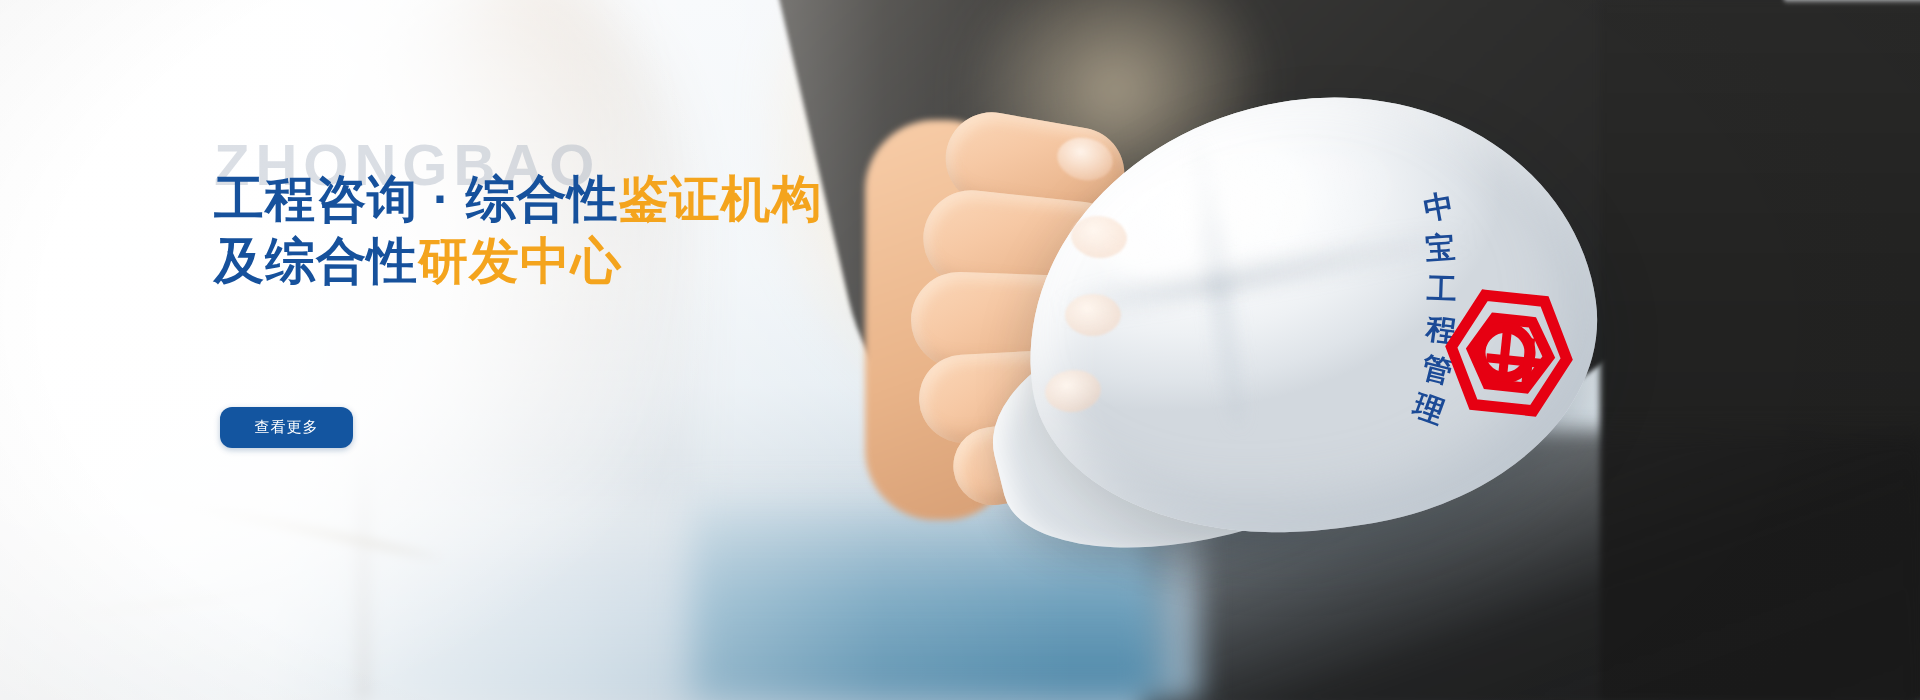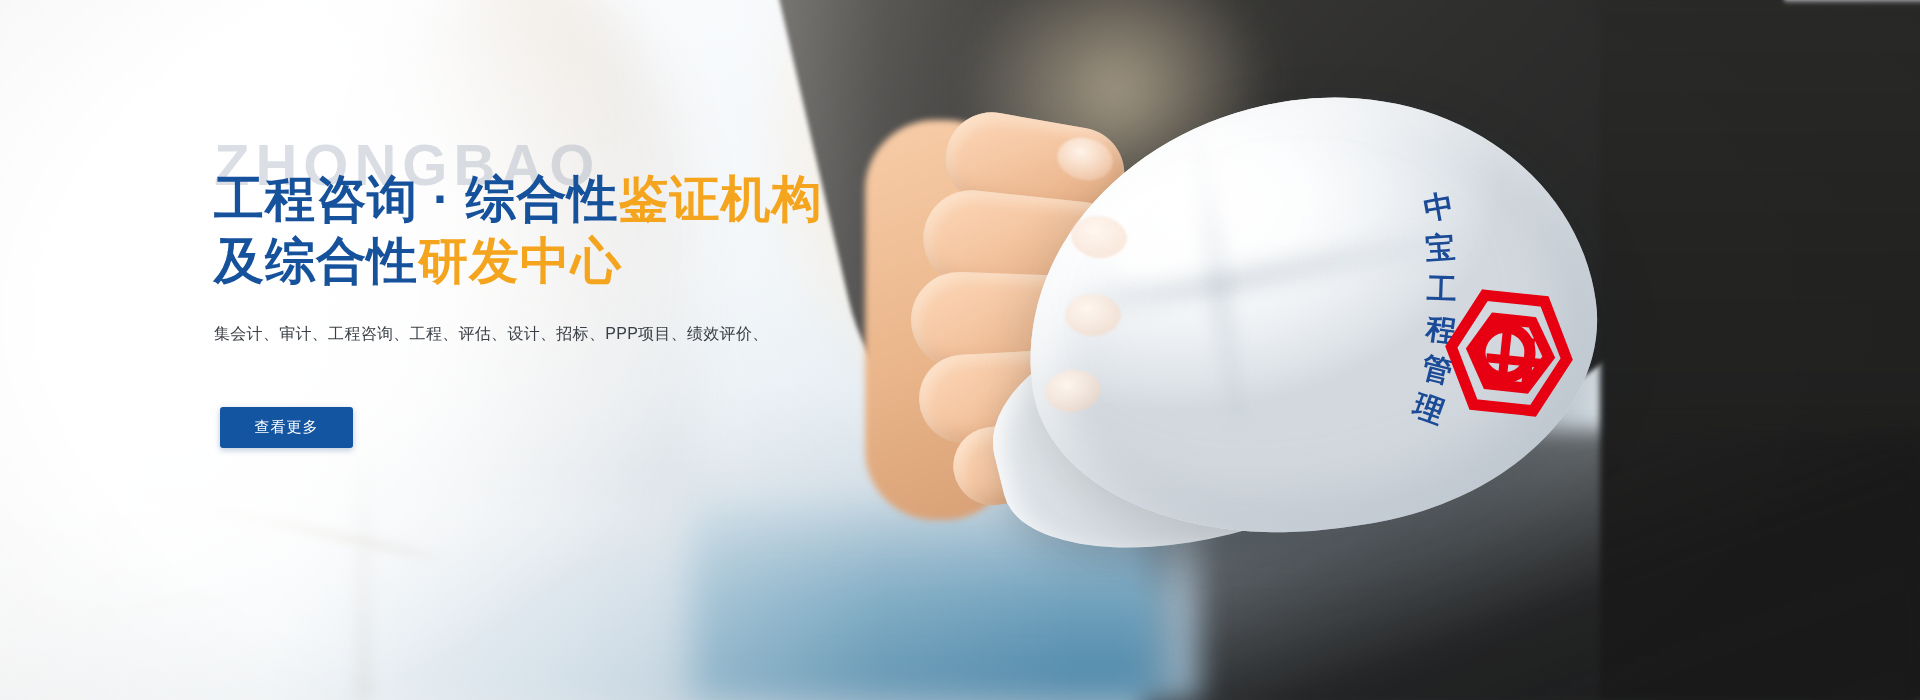--- a/index.html
+++ b/index.html
@@ -219,21 +219,21 @@
   .sub-line{
     font-size:16px;line-height:48px;color:#3a3f45;letter-spacing:.3px;
     white-space:nowrap;
     font-family:"Liberation Sans","DejaVu Sans",sans-serif;
   }
 
   #cta{
     position:absolute;left:220px;top:407px;
     width:133px;height:41px;
     background:#1355a0;
-    border:none;border-radius:3px;
+    border:none;border-radius:12px;
     color:#fff;font-size:15px;letter-spacing:1px;
     cursor:pointer;
     display:flex;align-items:center;justify-content:center;
     font-family:"Liberation Sans","DejaVu Sans",sans-serif;
     box-shadow:0 2px 6px rgba(12,60,120,0.28);
   }
 </style>
 </head>
 <body>
 
@@ -300,19 +300,18 @@
   <div id="content">
 
     <div id="watermark">ZHONGBAO</div>
 
     <div id="headline">
       <div class="hl-line"><span class="seg-blue">工程咨询 · 综合性</span><span class="seg-orange">鉴证机构</span></div>
       <div class="hl-line"><span class="seg-blue">及综合性</span><span class="seg-orange">研发中心</span></div>
     </div>
 
     <div id="subtitle">
-      <div class="sub-line">集会计、审计、工程咨询、工程、评估、设计、招标、PPP项目、绩效评价、</div>
     </div>
 
     <button id="cta">查看更多</button>
 
   </div>
 </div>
 
 </body></html>

